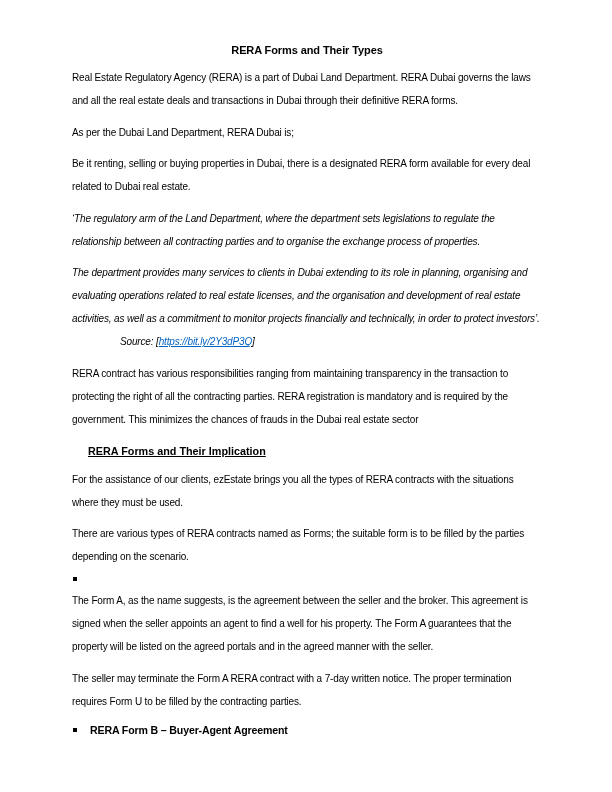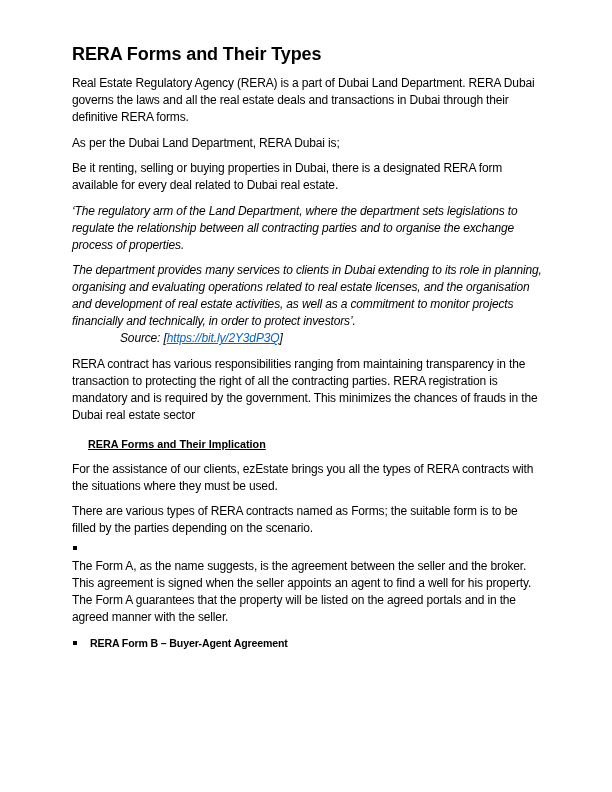--- a/index.html
+++ b/index.html
@@ -15,29 +15,30 @@
       font-family: "Liberation Sans", sans-serif;
       color: #000000;
     }
     .page {
       position: absolute;
       left: 72px;
       top: 44px;
       width: 470px;
     }
     .title {
+      text-align: center;
       font-weight: bold;
-      font-size: 18px;
+      font-size: 11px;
       margin: 0 0 10px 0;
       letter-spacing: -0.1px;
     }
     p {
       margin: 0 0 8.6px 0;
-      font-size: 12px;
-      line-height: 17px;
+      font-size: 10px;
+      line-height: 23px;
       letter-spacing: -0.15px;
     }
     p.quote {
       font-style: italic;
     }
     .source-wrap {
       display: inline-block;
       margin-left: 48px;
     }
     a.link {
@@ -92,18 +93,19 @@
   <h2 class="section">RERA Forms and Their Implication</h2>
 
   <p>For the assistance of our clients, ezEstate brings you all the types of RERA contracts with the situations where they must be used.</p>
   <p>There are various types of RERA contracts named as Forms; the suitable form is to be filled by the parties depending on the scenario.</p>
 
   <div class="bullet-item">
     <span class="bullet"></span>
   </div>
 
   <p>The Form A, as the name suggests, is the agreement between the seller and the broker.  This agreement is signed when the seller appoints an agent to find a well for his property.  The Form A guarantees that the property will be listed on the agreed portals and in the agreed manner with the seller.</p>
+  <p>The seller may terminate the Form A RERA contract with a 7-day written notice.  The proper termination requires Form U to be filled by the contracting parties.</p>
 
   <div class="bullet-item">
     <span class="bullet"></span>
     <span>RERA Form B – Buyer-Agent Agreement</span>
   </div>
 </div>
 
 </body></html>

